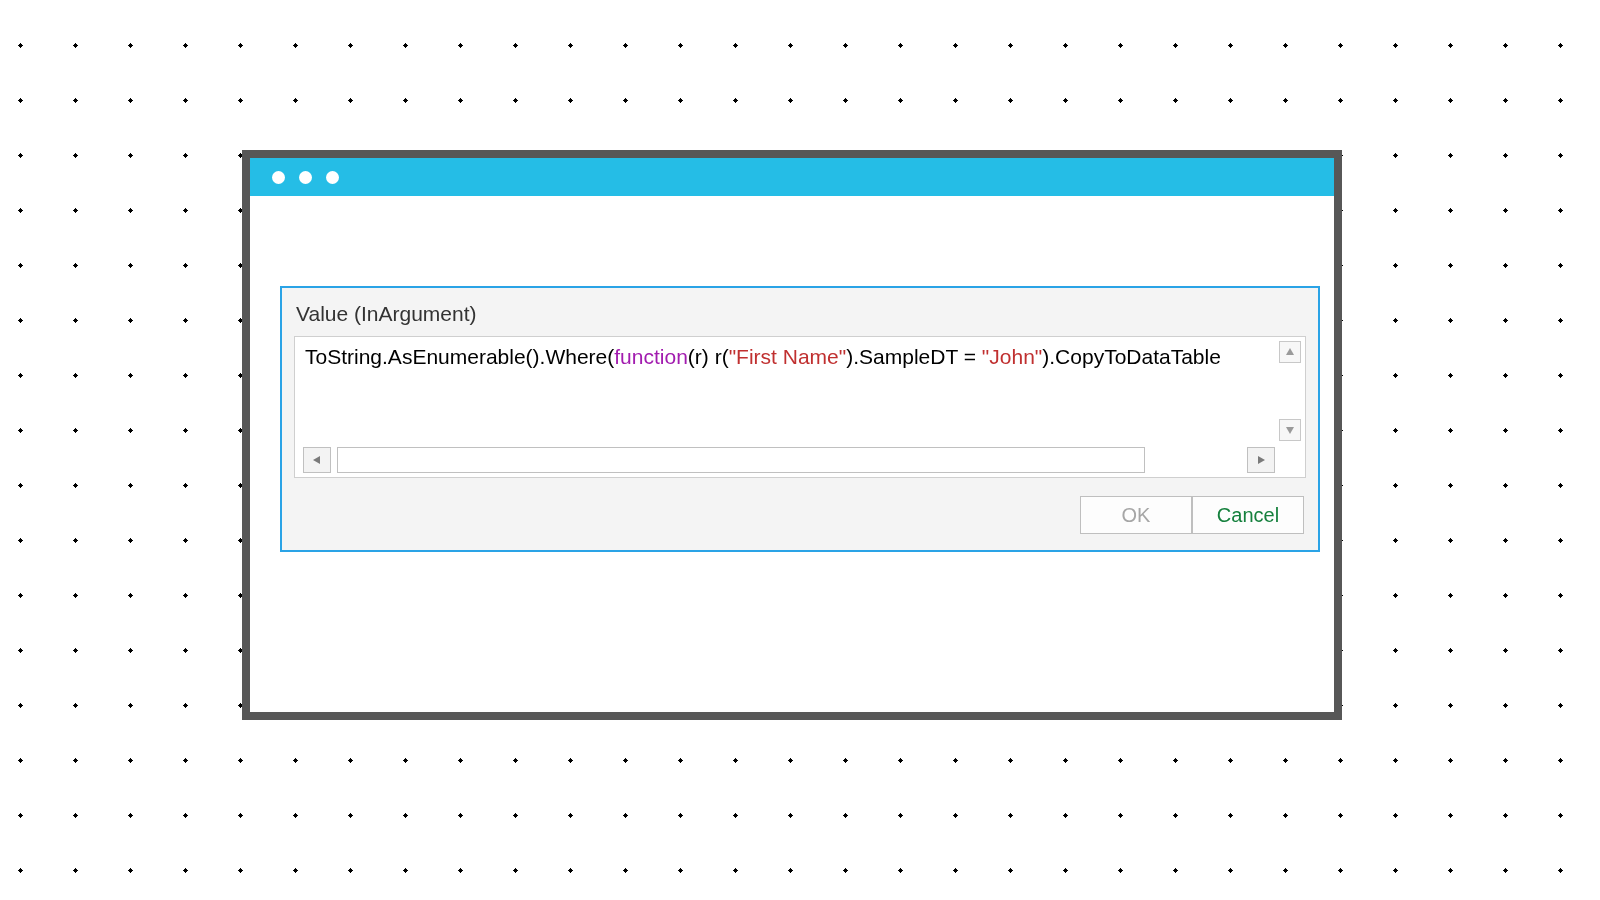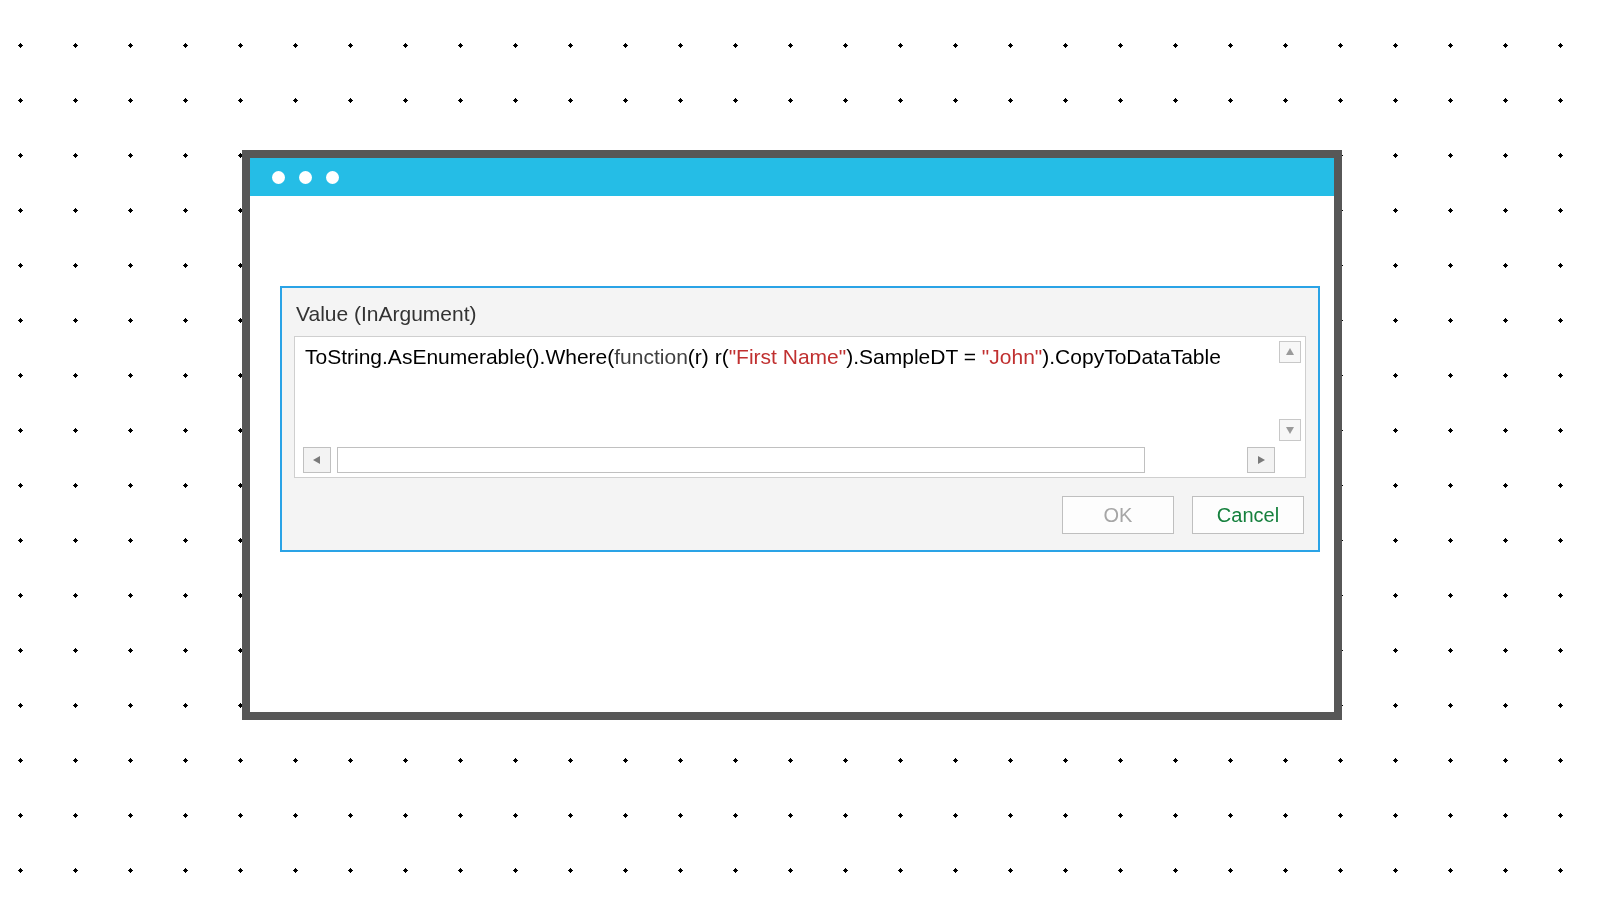--- a/index.html
+++ b/index.html
@@ -103,21 +103,21 @@
     position: absolute;
     left: 10px;
     top: 8px;
     right: 36px;
     font-size: 21px;
     font-family: "Segoe UI", Arial, sans-serif;
     color: #000;
     white-space: nowrap;
     overflow: hidden;
   }
-  .tok-keyword { color: #404040; }
+  .tok-keyword { color: #a21caf; }
   .tok-string  { color: #c03030; }
   
   .vscroll {
     position: absolute;
     right: 0; top: 0; bottom: 32px;
     width: 30px;
     display: flex;
     flex-direction: column;
     justify-content: space-between;
     align-items: center;
@@ -151,21 +151,20 @@
     border: 1px solid #c0c0c0;
     background: #ffffff;
   }
   .hspacer {
     width: 90px;
   }
   
   .dialog-footer {
     display: flex;
     justify-content: flex-end;
-    gap: 18px;
     padding: 12px 14px 16px 14px;
     background: #f4f4f4;
   }
   .btn {
     min-width: 112px;
     height: 38px;
     border: 1px solid #bfbfbf;
     background: #fdfdfd;
     font-size: 20px;
     color: #15803d;

